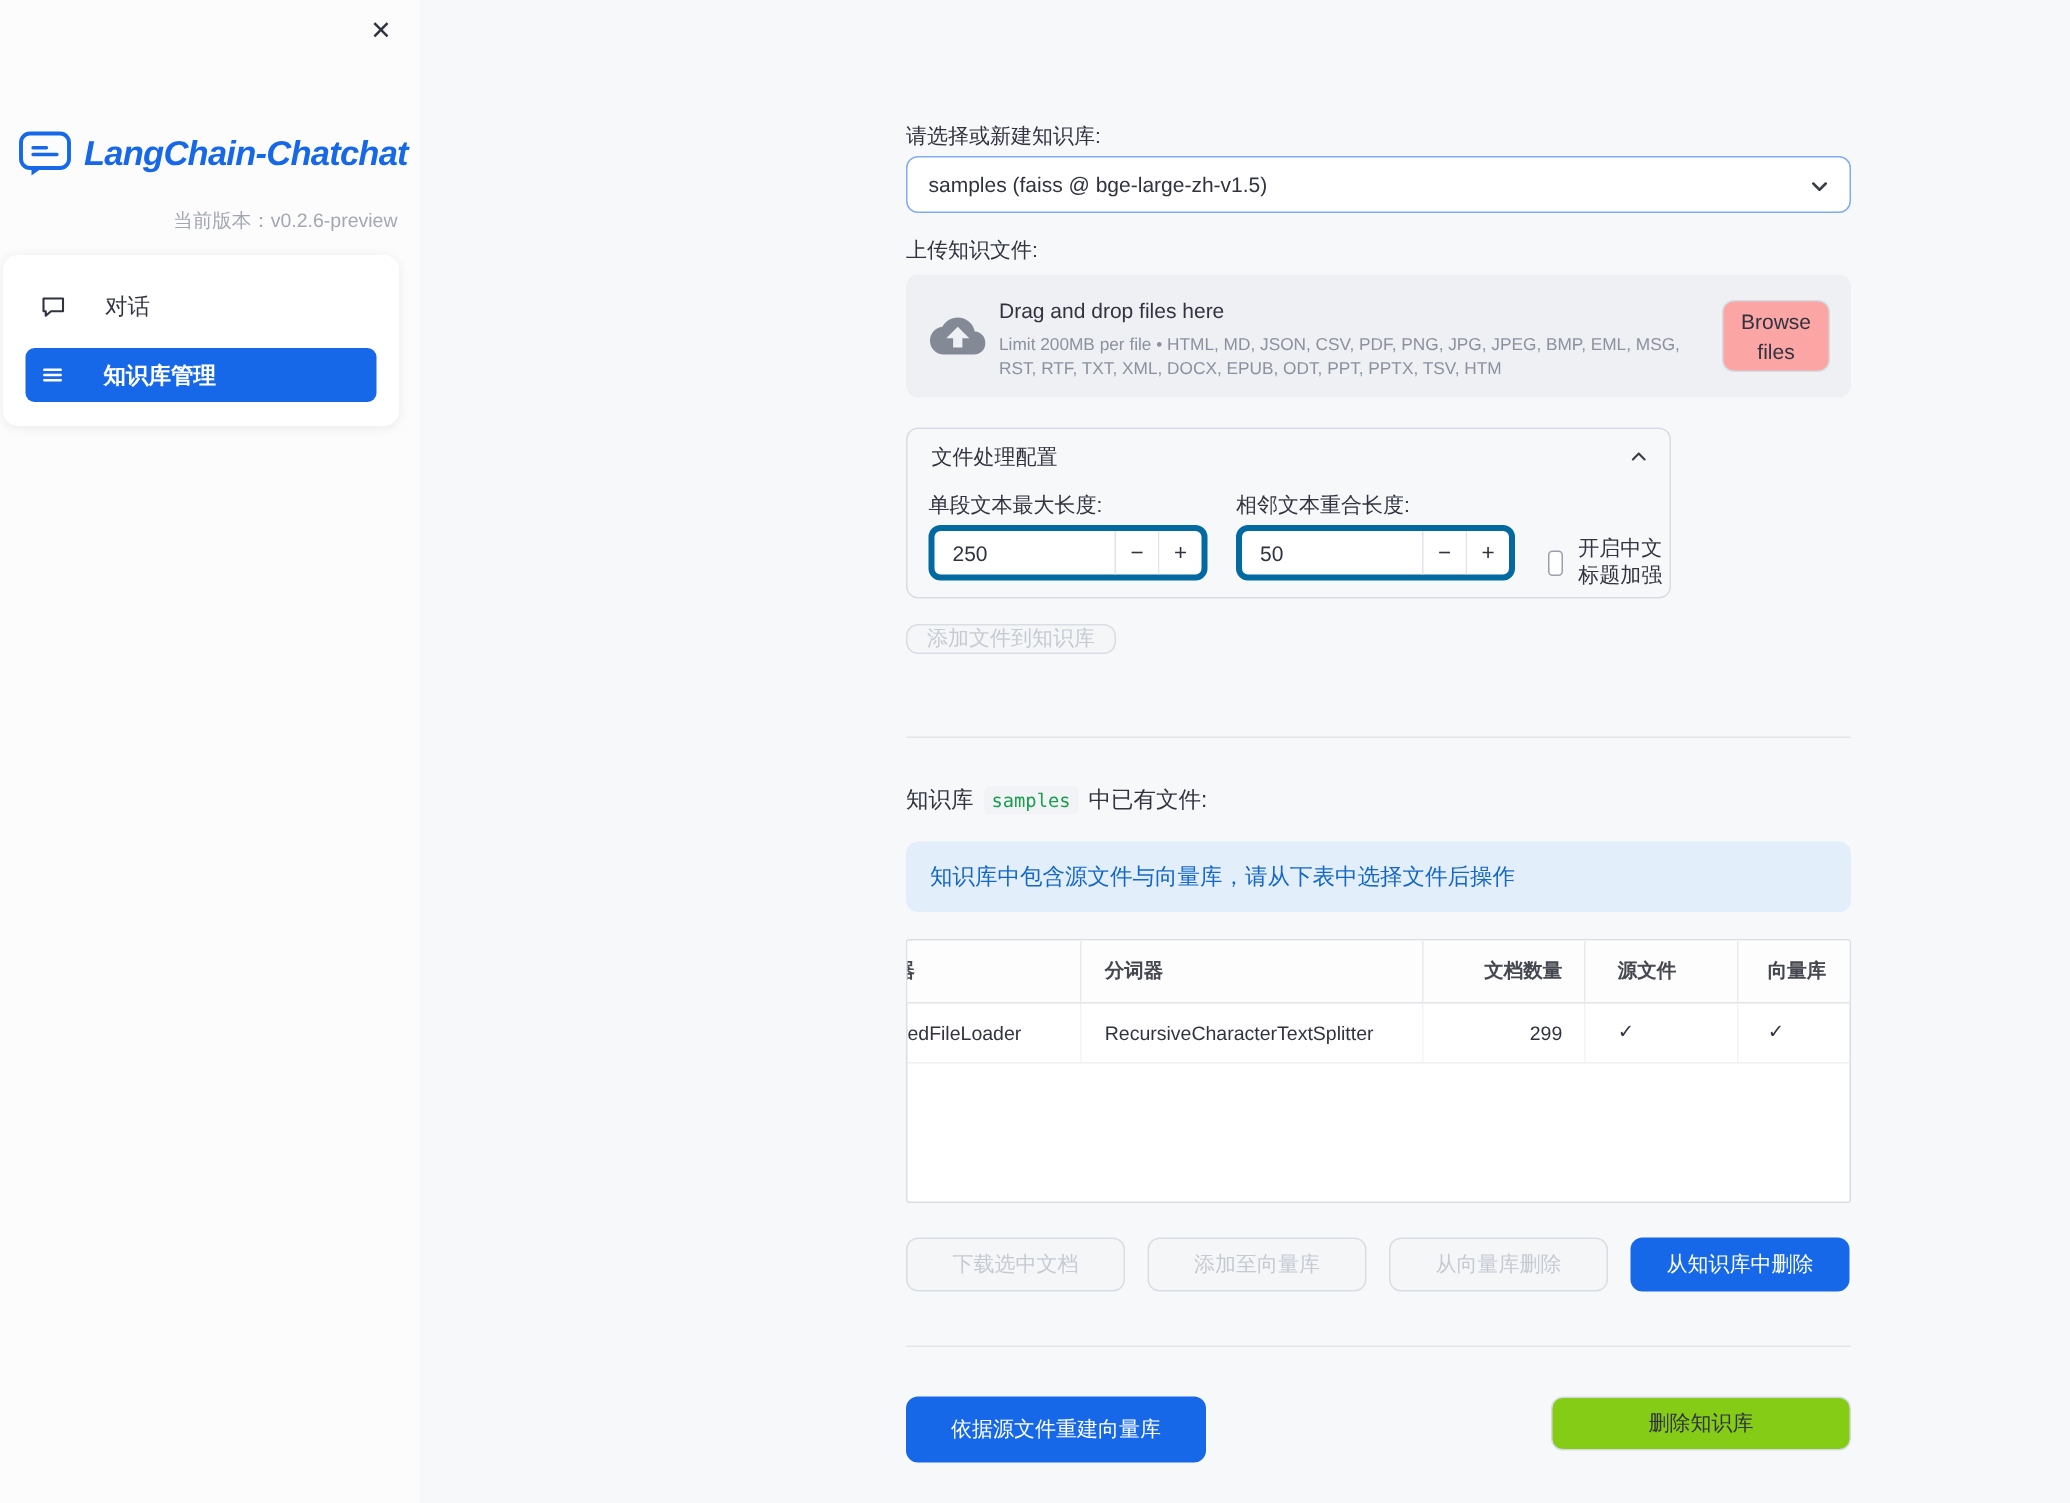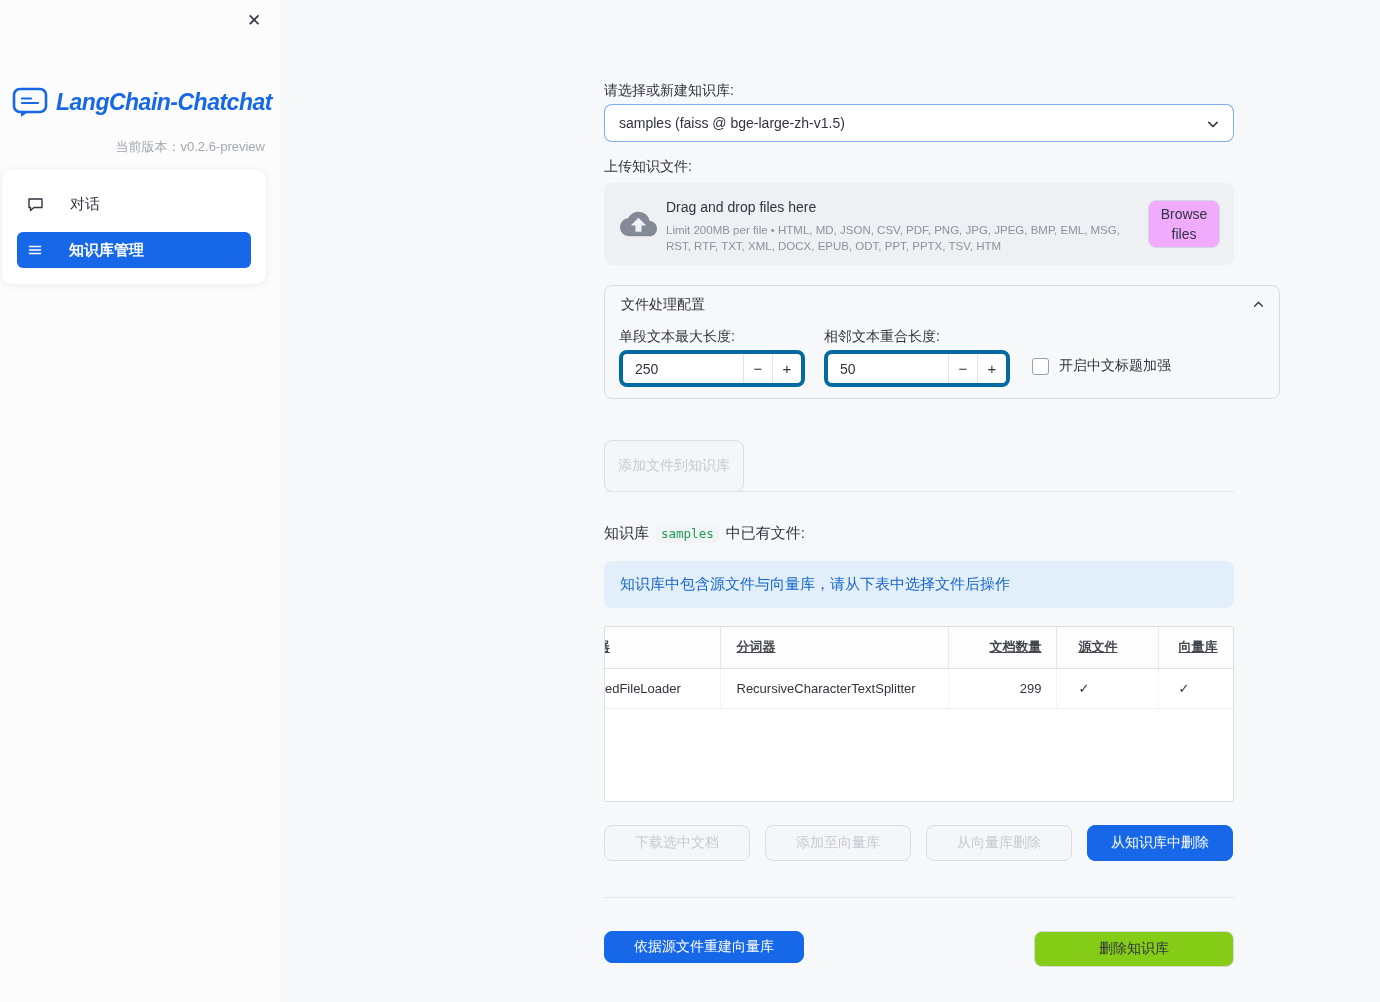--- a/index.html
+++ b/index.html
@@ -30,25 +30,25 @@
 
   .selectbox { position:absolute; top:104px; left:0; width:630px; height:38px; background:#fff;
     border:1px solid rgba(22,104,233,.55); border-radius:8px; display:flex; align-items:center;
     padding:0 14px; font-size:14px; cursor:pointer; }
   .selectbox .chev { position:absolute; right:10px; top:9px; }
 
   .uploader { position:absolute; top:183px; left:0; width:630px; height:82px; background:#eef0f4; border-radius:8px; }
   .cloud { position:absolute; left:16px; top:27px; }
   .drag-text { position:absolute; left:62px; top:16px; font-size:14px; }
   .limit-text { position:absolute; left:62px; top:39px; width:480px; font-size:11.5px; line-height:16px; color:#8b919e; }
-  .browse-btn { position:absolute; right:14px; top:17px; width:72px; height:48px; background:#f0abfc;
+  .browse-btn { position:absolute; right:14px; top:17px; width:72px; height:48px; background:#fca5a5;
     border:1px solid #d5dae0; border-radius:8px; font-size:14px; color:#31333f; display:flex;
     align-items:center; justify-content:center; text-align:center; line-height:1.45; cursor:pointer; font-family:inherit; }
 
-  .expander { position:absolute; top:285px; left:0; width:676px; height:114px;
+  .expander { position:absolute; top:285px; left:0; width:510px; height:114px;
     border:1px solid #d9dce2; border-radius:8px; }
   .exp-title { position:absolute; left:16px; top:10px; font-size:14px; cursor:pointer; }
   .exp-chev { position:absolute; right:12px; top:10px; cursor:pointer; }
   .exp-label { position:absolute; top:42px; font-size:14px; }
   .numinput { position:absolute; top:64px; height:37px; width:186px; background:#fff;
     border:4px solid #0369a1; border-radius:8px; }
   .numinput .val { position:absolute; left:12px; top:0; height:100%; display:flex; align-items:center; font-size:14px; }
   .step { position:absolute; top:0; height:100%; width:29px; border:none; border-left:1px solid #e2e4e9;
     background:transparent; font-size:15px; color:#31333f; cursor:pointer;
     display:flex; align-items:center; justify-content:center; font-family:inherit; }
@@ -56,46 +56,46 @@
   .step.plus  { right:0; border-top-right-radius:8px; border-bottom-right-radius:8px; }
   .checkbox-row { position:absolute; left:427px; top:71px; display:flex; align-items:center; gap:10px; }
   .checkbox { width:17px; height:17px; border:1.5px solid #99a0ab; border-radius:3px; background:#fff; cursor:pointer; }
   .checkbox-label { font-size:14px; }
 
   .btn { display:flex; align-items:center; justify-content:center; border-radius:8px; font-size:14px;
     font-family:inherit; cursor:pointer; }
   .btn.disabled { background:#f5f6f8; border:1px solid #dadde3; color:#c6cad2; cursor:default; }
   .btn.primary  { background:#1668e9; border:1px solid #1668e9; color:#fff; }
   .btn.secondary{ background:#84cc16; border:1px solid #d5dae0; color:#31333f; }
-  .add-btn { position:absolute; top:440px; left:0; width:140px; height:52px; }
+  .add-btn { position:absolute; top:416px; left:0; width:140px; height:20px; }
 
   .divider { position:absolute; left:0; width:630px; height:1px; background:#e4e5e9; }
 
   .kbline { position:absolute; top:524px; left:0; font-size:15px; display:flex; align-items:center; gap:7px; }
   .codechip { font-family:"DejaVu Sans Mono","Liberation Mono",monospace; font-size:12.5px; color:#1c9e4f;
     background:#f1f3f6; padding:2px 5px; border-radius:4px; }
 
   .infobox { position:absolute; top:561px; left:0; width:630px; height:47px; background:#e3eefb;
     border-radius:8px; display:flex; align-items:center; padding:0 16px; font-size:15px; color:#1467c8; }
 
   .table-wrap { position:absolute; top:626px; left:0; width:630px; height:176px;
     border:1px solid #dcdee3; background:#fff; overflow:hidden; border-radius:2px; }
   .table-inner { width:760px; transform:translateX(-68px); }
   table { border-collapse:collapse; table-layout:fixed; width:760px; font-size:13px; }
   th { height:41px; font-weight:600; color:#45484f; text-align:left;
-    border-bottom:1px solid #e3e4e8; border-right:1px solid #e8e9ec; background:#fdfdfe;text-decoration:underline; }
+    border-bottom:1px solid #e3e4e8; border-right:1px solid #e8e9ec; background:#fdfdfe; }
   td { height:40px; border-bottom:1px solid #eeeff2; border-right:1px solid #f4f4f6; color:#31333f; }
   .cell-c1 { padding-left:8px; white-space:nowrap; overflow:hidden; }
   .cell-c2 { padding-left:16px; white-space:nowrap; }
   .cell-c3 { padding-right:14px; text-align:right; }
   .cell-c4 { padding-left:22px; }
   .cell-c5 { padding-left:20px; }
 
   .action-btn { position:absolute; top:825px; height:36px; width:146px; }
-  .rebuild-btn { position:absolute; top:931px; left:0; width:200px; height:32px; }
+  .rebuild-btn { position:absolute; top:931px; left:0; width:200px; height:44px; }
   .deletekb-btn { position:absolute; top:931px; left:430px; width:200px; height:36px; }
 </style>
 </head>
 <body>
 
 <div>
 
   <aside class="sidebar">
     <button class="sidebar-close">
       <span>✕</span>

